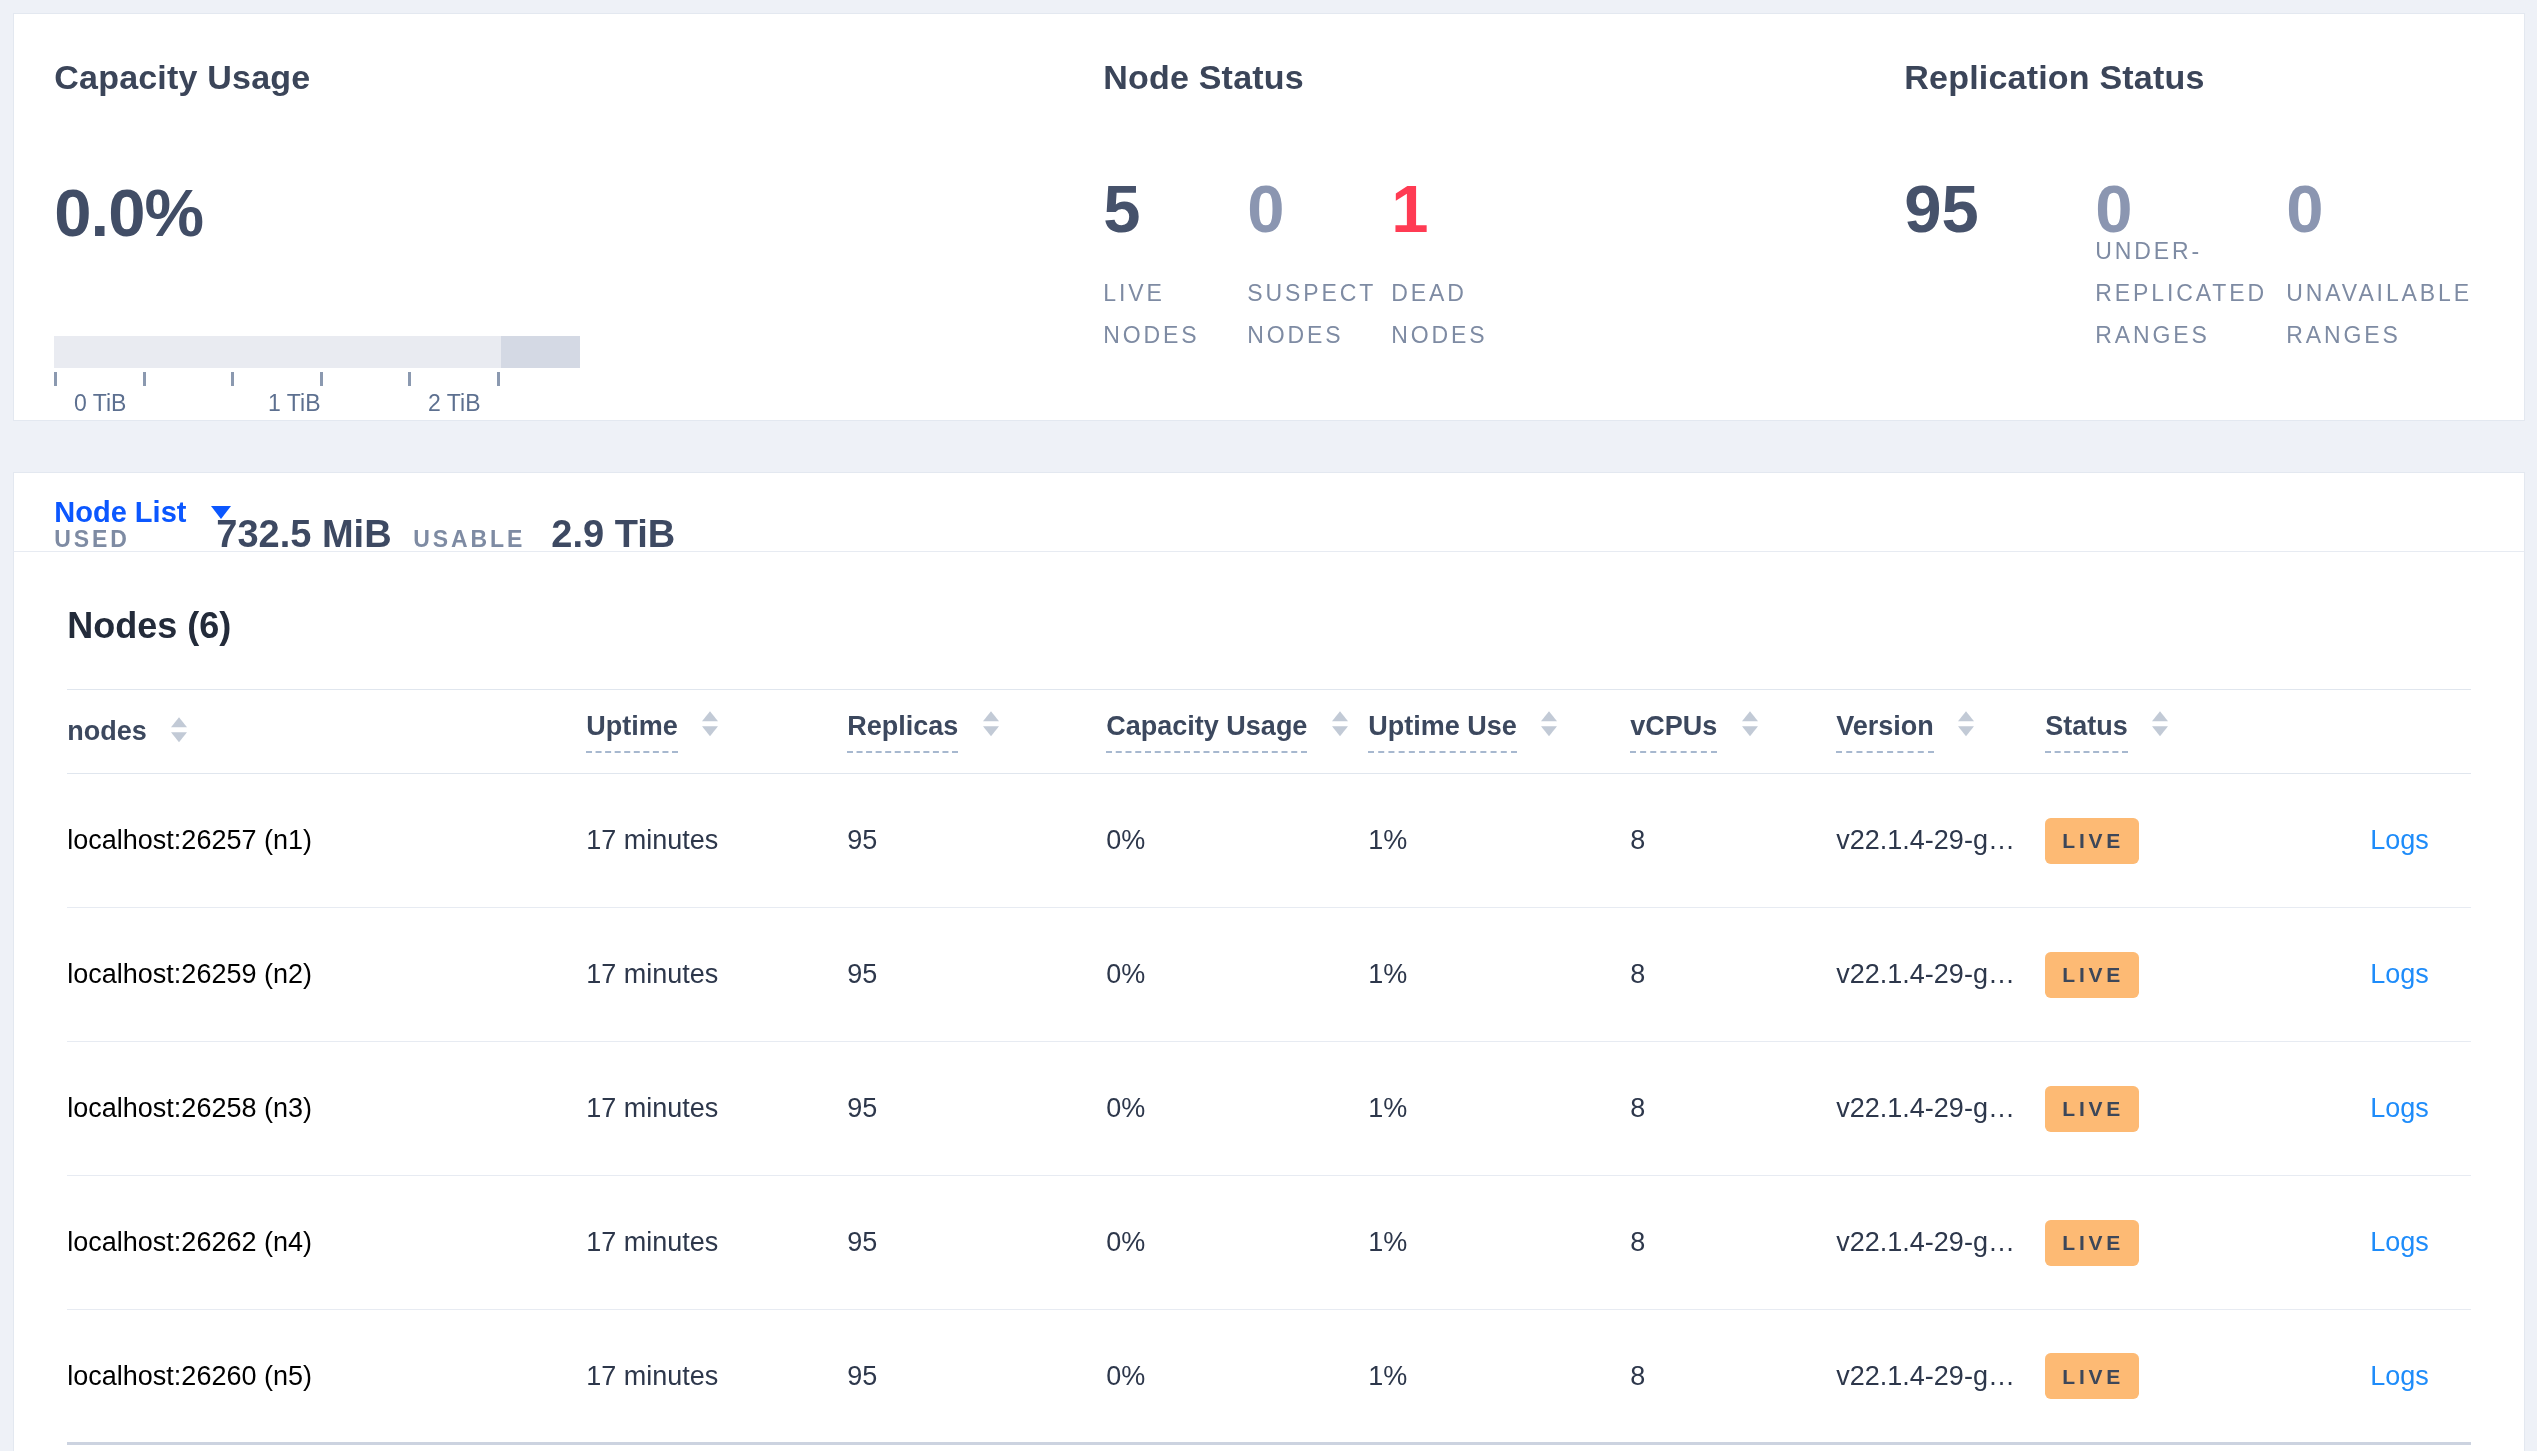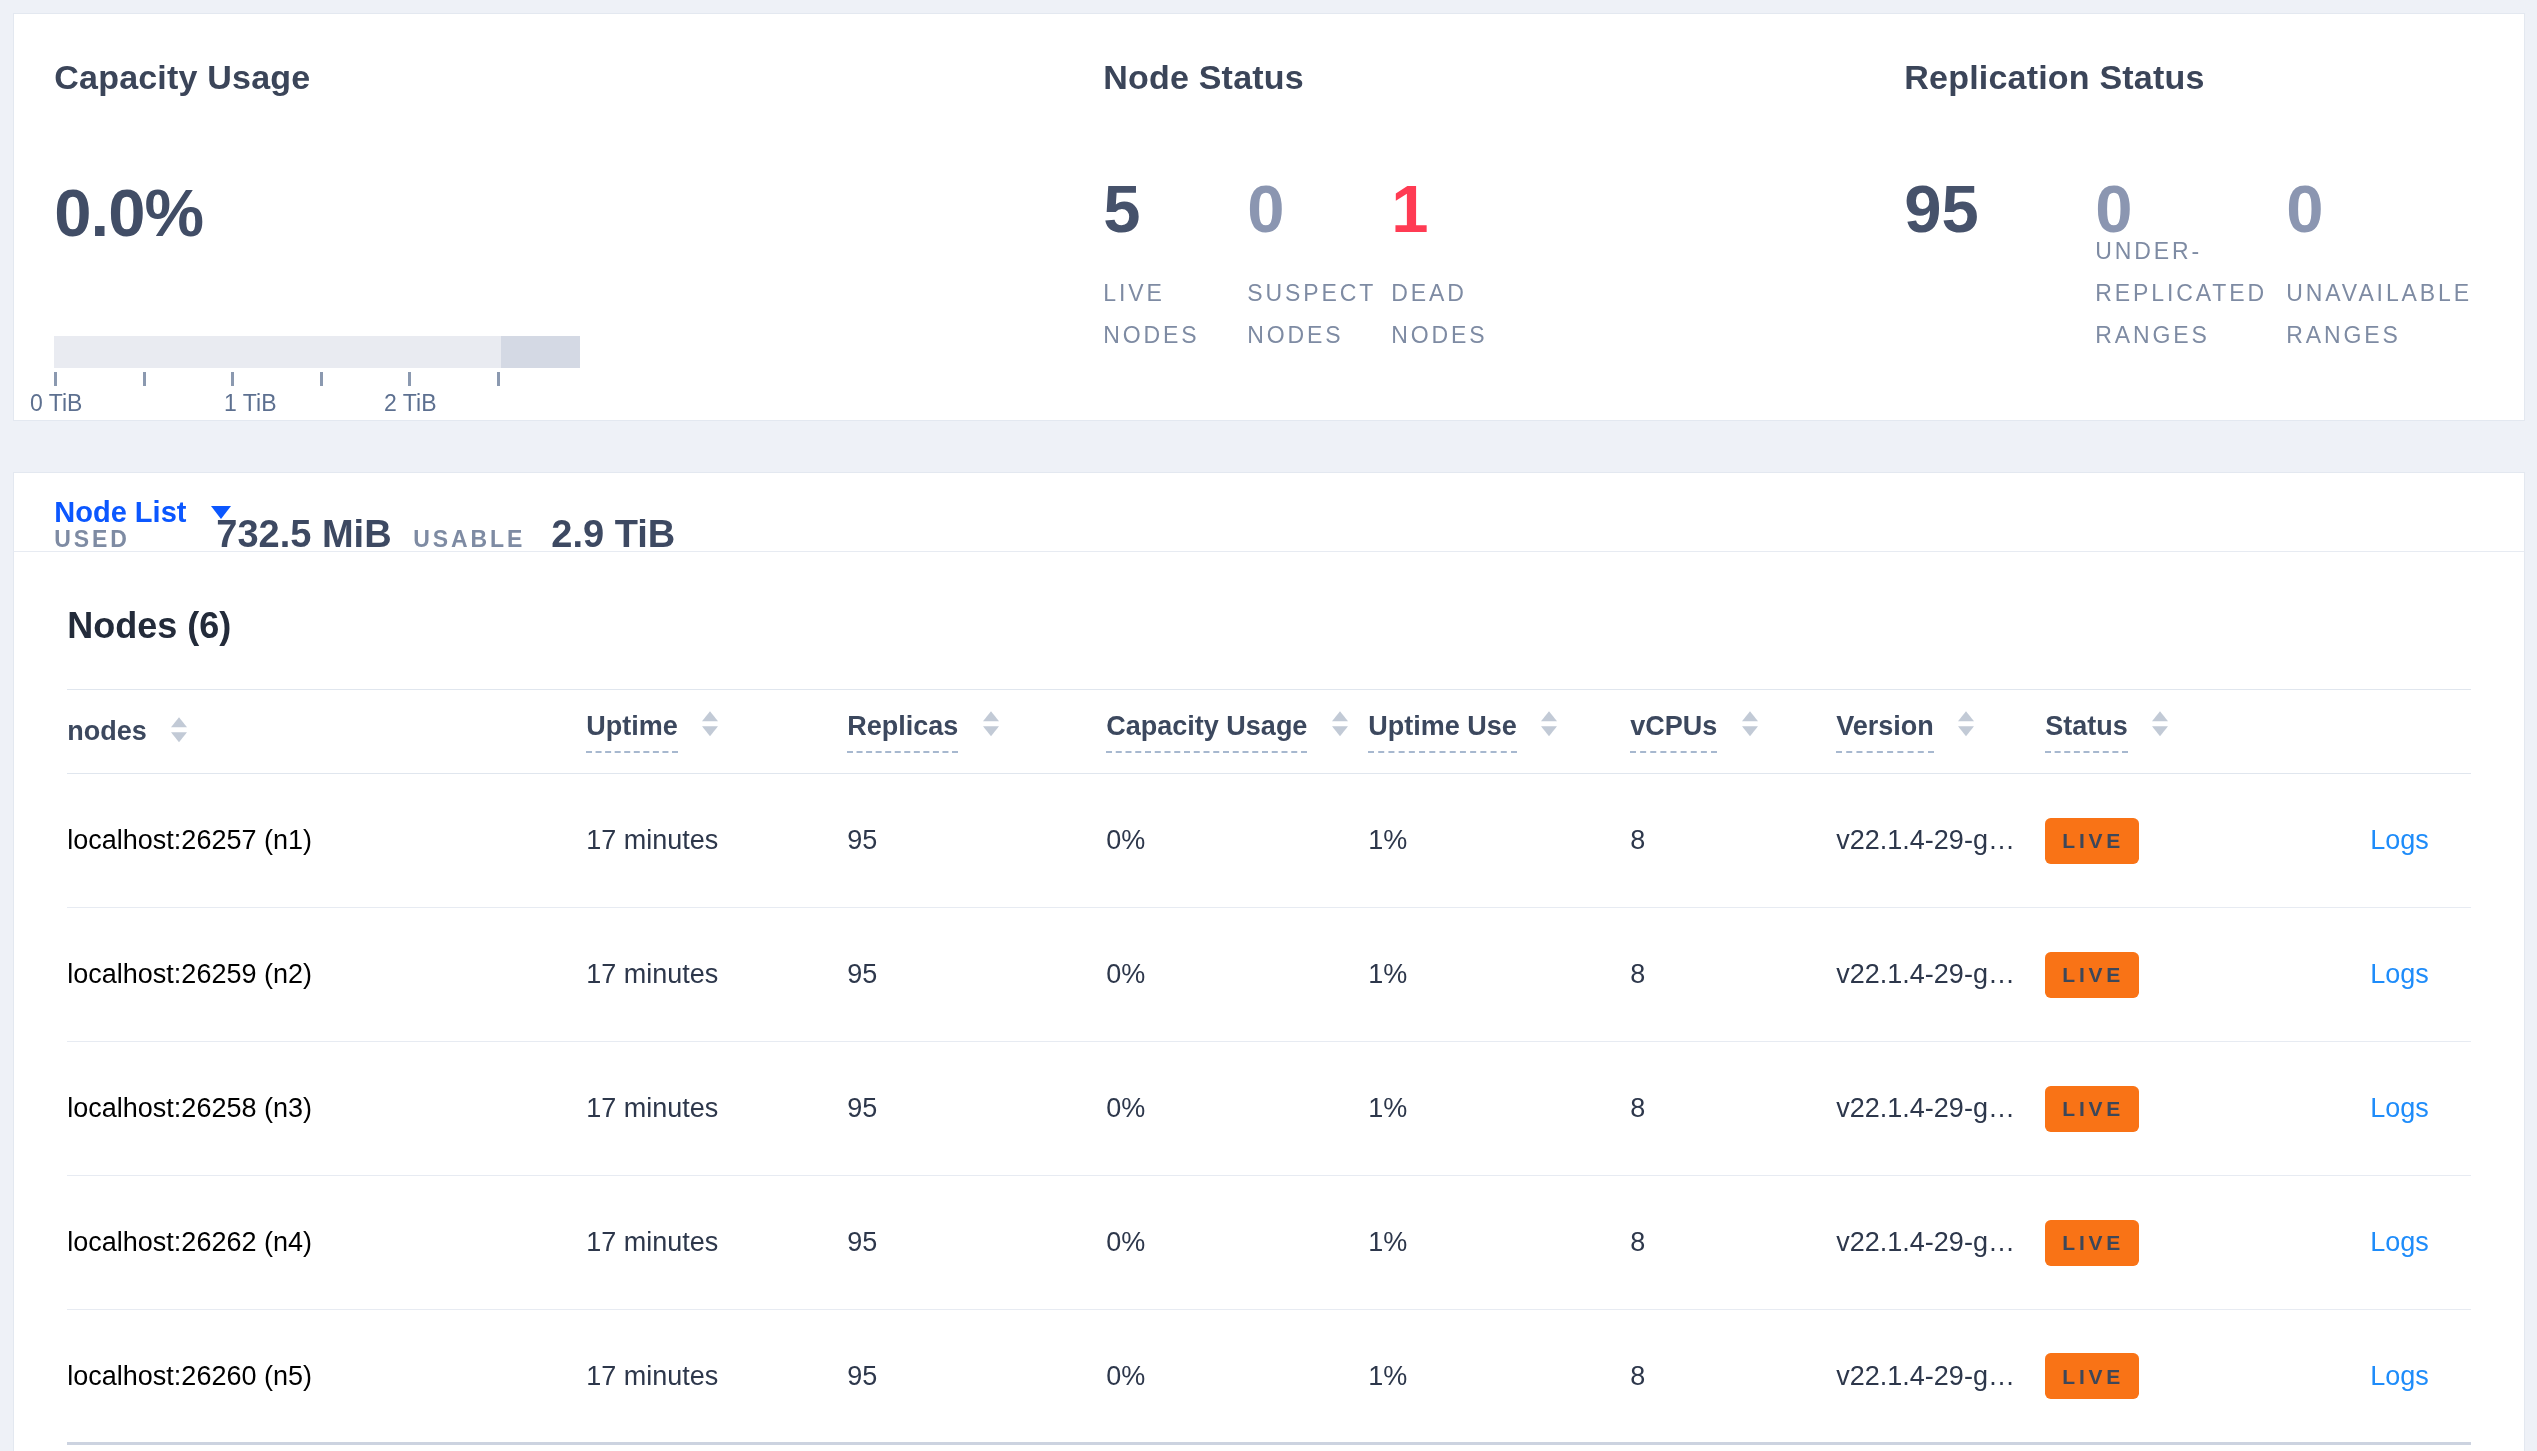--- a/index.html
+++ b/index.html
@@ -39,21 +39,21 @@
     position: relative; width: 526px; height: 32px; background: #e9ebf1;
   }
   .cap-bar-extra {
     position: absolute; top: 0; right: 0; width: 79px; height: 32px;
     background: #d4d9e4;
   }
   .cap-ticks { position: relative; height: 18px; }
   .cap-ticks i {
     position: absolute; top: 3.8px; width: 2.9px; height: 14.3px; background: #8b99b0;
   }
-  .cap-ticklabels { position: relative; height: 32px; margin-top: 3.8px; }
+  .cap-ticklabels { position: relative; height: 32px; margin-top: 3.8px; margin-left: 44px; }
   .cap-ticklabels span {
     position: absolute; transform: translateX(-50%);
     font-size: 23px; color: #5d7090; white-space: nowrap;
   }
   .cap-kv { display: flex; align-items: baseline; margin-top: 91px; }
   .kv-label {
     font-size: 23px; font-weight: 600; letter-spacing: 2.9px; color: #7e8ba3;
   }
   .kv-value { font-size: 38px; font-weight: 600; color: #3d4962; }
   .kv-l1 { width: 162px; } .kv-v1 { width: 197px; } .kv-l2 { width: 138px; }
@@ -122,21 +122,21 @@
     border-top: 10.5px solid #c2cad6;
   }
   .node-table td {
     height: 134px; vertical-align: middle;
     font-size: 27px; color: #2d374b;
     border-bottom: 1px solid #e7ebf2; white-space: nowrap; overflow: hidden;
   }
   .node-table tr.last td { border-bottom: 3.8px solid #ccd3e0; }
   .node-link { color: #000000; cursor: pointer; }
   .badge {
-    display: inline-block; background: #f97316; color: #3d4759;
+    display: inline-block; background: #fdba74; color: #3d4759;
     font-size: 21px; font-weight: 700; letter-spacing: 3.8px;
     padding: 11.4px 15.2px 10.5px 17px; border-radius: 5.7px;
   }
   .c-logs { text-align: right; padding-right: 42px; }
   .logs-link { color: #1e8cfa; cursor: pointer; }
 </style>
 </head>
 <body>
 
 <div class="page">

